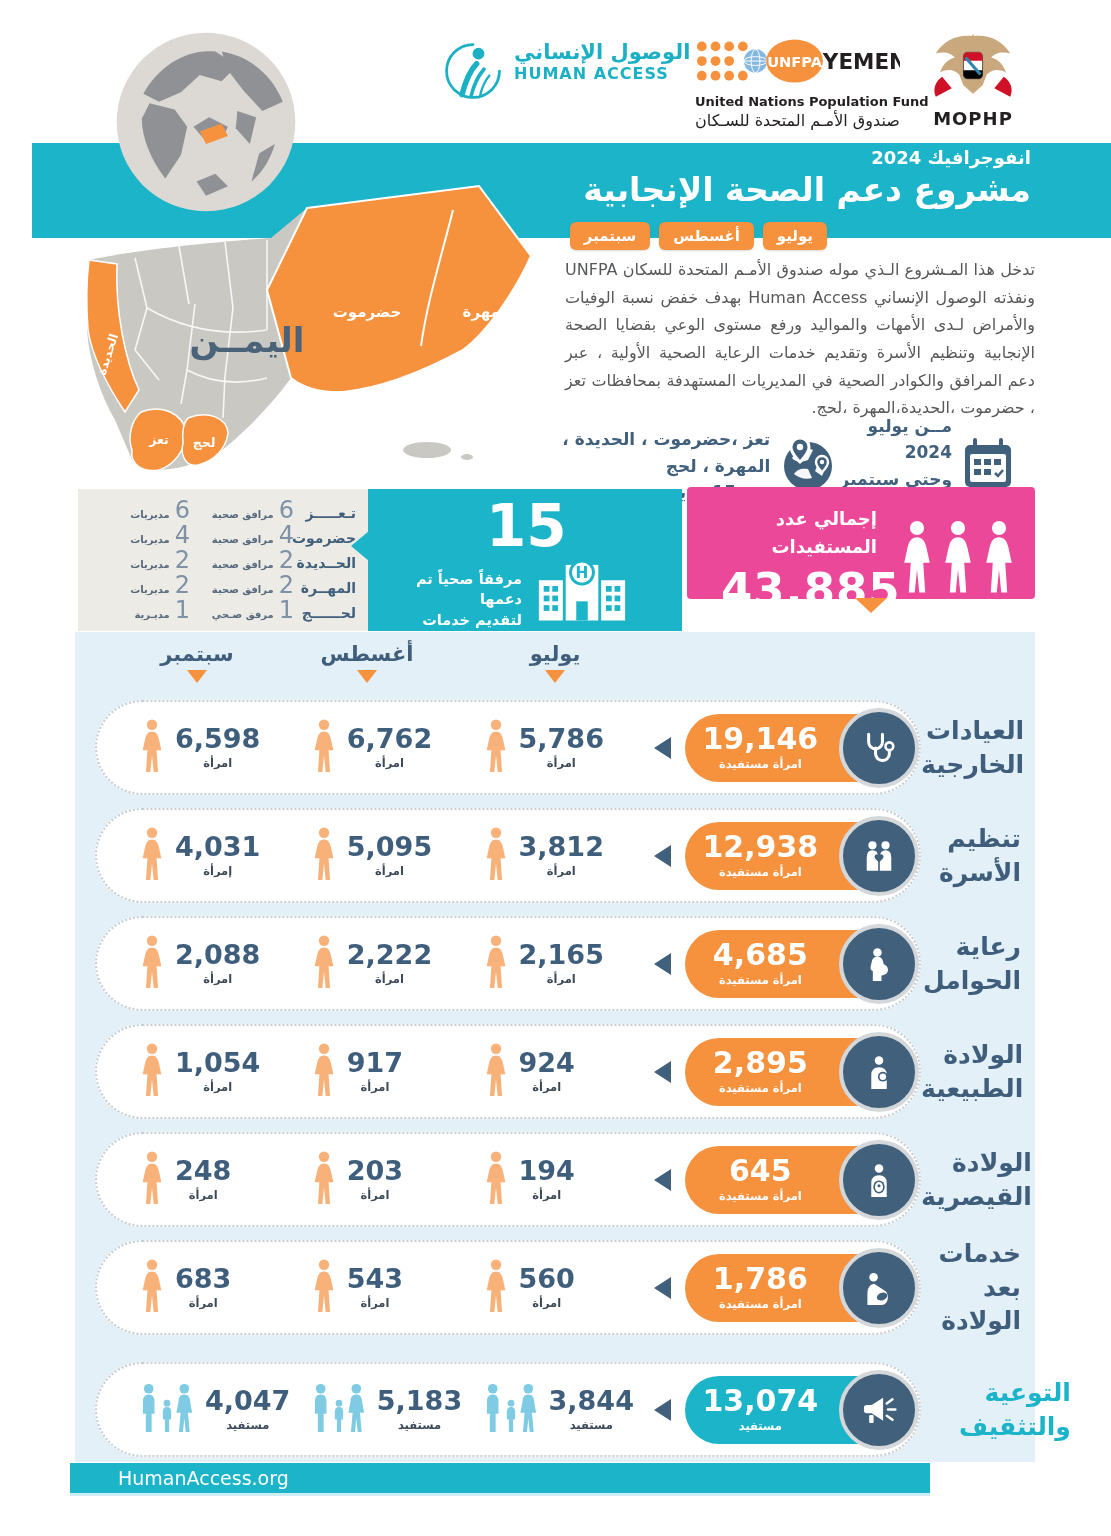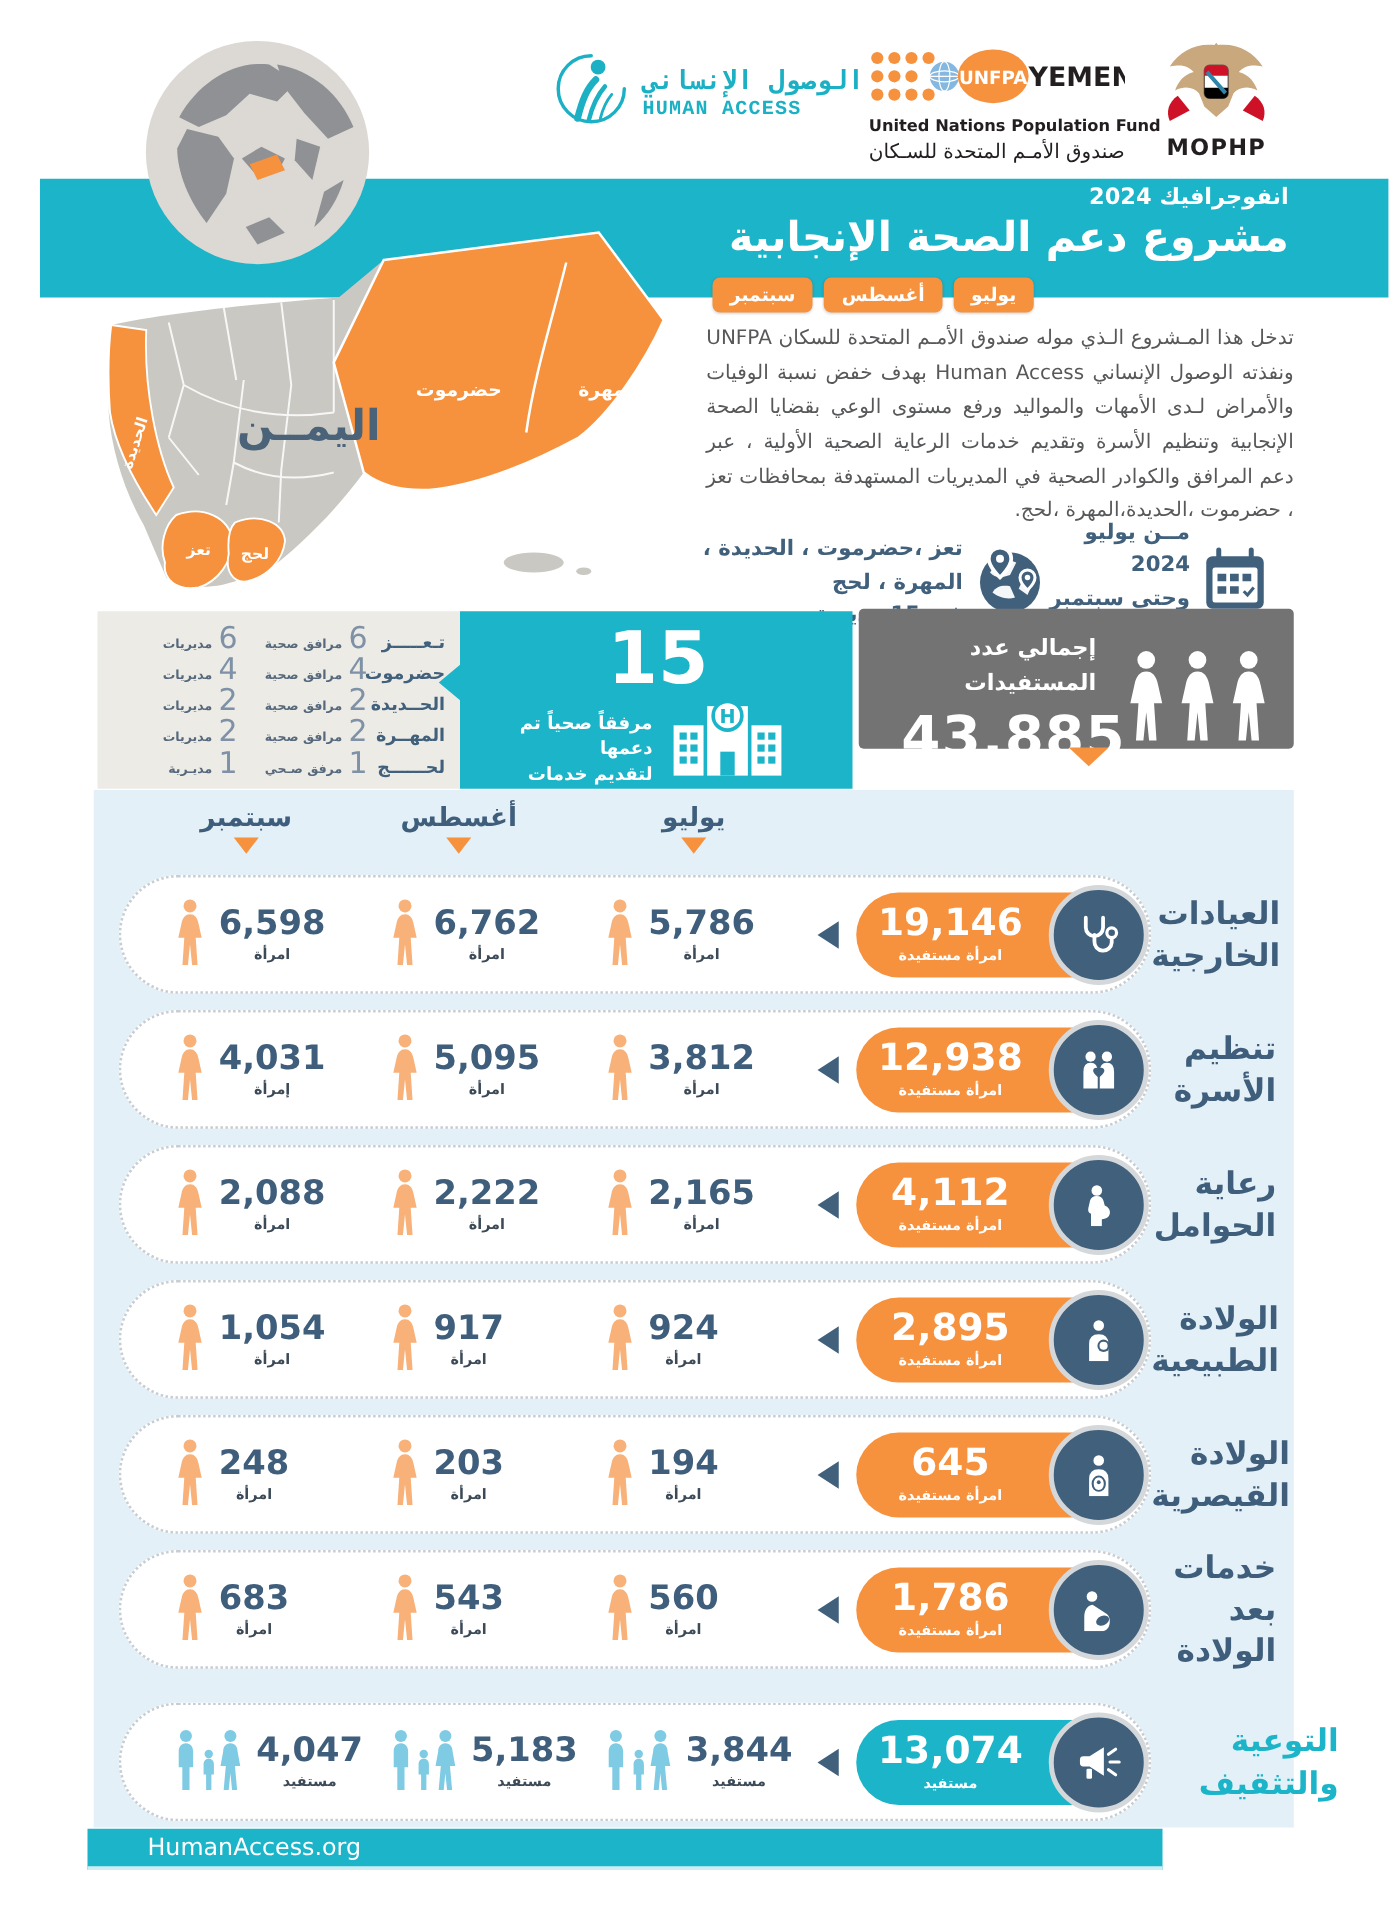--- a/index.html
+++ b/index.html
@@ -1,20 +1,20 @@
 <!DOCTYPE html>
 <html lang="ar"><head>
 <meta charset="utf-8">
 <style>
   html,body{margin:0;padding:0;background:#fff;}
   #page{position:relative;width:1111px;height:1536px;overflow:hidden;background:#ffffff;
         font-family:"DejaVu Sans",sans-serif;}
   
   #globe{position:absolute;left:112px;top:28px;z-index:5;}
-  #ha-logo{position:absolute;left:442px;top:40px;display:flex;align-items:center;gap:10px;font-family:Liberation Mono, monospace;}
+  #ha-logo{position:absolute;left:442px;top:40px;display:flex;gap:10px;}
   #ha-text{display:flex;flex-direction:column;align-items:flex-start;}
   .ha-ar{color:#1cb0c4;font-weight:bold;font-size:21px;direction:rtl;}
   .ha-en{color:#1cb0c4;font-weight:bold;font-size:16px;letter-spacing:1px;}
   #unfpa-logo{position:absolute;left:695px;top:38px;display:flex;flex-direction:column;gap:2px;}
   .unfpa-en{color:#231f20;font-size:13px;font-weight:bold;margin-top:4px;}
   .unfpa-ar{color:#231f20;font-size:16px;direction:rtl;text-align:left;}
   #mophp-logo{position:absolute;left:925px;top:32px;display:flex;flex-direction:column;align-items:center;}
   .mophp-txt{color:#231f20;font-weight:bold;font-size:18px;letter-spacing:1px;margin-top:4px;}
   
   #title-band{position:absolute;left:32px;top:143px;width:1079px;height:95px;background:#1cb4c8;z-index:1;}
@@ -43,21 +43,21 @@
   .fac-group.g2{width:92px;}
   .fac-num{color:#7e91a6;font-size:24px;font-weight:400;line-height:1;}
   .fac-unit{color:#55687c;font-size:10px;font-weight:bold;}
   #teal-box{position:absolute;left:368px;top:489px;width:314px;height:142px;background:#1cb4c8;}
   #teal-notch{position:absolute;left:-17px;top:42px;width:0;height:0;
               border-top:15px solid transparent;border-bottom:15px solid transparent;border-right:18px solid #1cb4c8;}
   #teal15{position:absolute;left:118px;top:8px;color:#fff;font-weight:bold;font-size:58px;line-height:1;}
   #teal-caption{position:absolute;left:8px;top:80px;width:146px;direction:rtl;text-align:right;
                 color:#fff;font-weight:bold;font-size:14.5px;line-height:1.4;}
   #hospital{position:absolute;left:168px;top:62px;}
-  #total-box{position:absolute;left:687px;top:487px;width:348px;height:112px;background:#737373;border-radius:4px;}
+  #total-box{position:absolute;left:687px;top:487px;width:348px;height:112px;background:#ec4899;border-radius:4px;}
   #total-title{position:absolute;left:30px;top:18px;width:160px;direction:rtl;text-align:right;
                color:#fff;font-weight:bold;font-size:18px;line-height:1.55;}
   #total-value{position:absolute;left:34px;top:76px;color:#fff;font-weight:bold;font-size:45px;letter-spacing:1px;}
   #women-trio{position:absolute;left:213px;top:22px;display:flex;gap:7px;}
   #orange-notch{position:absolute;left:168px;bottom:-14px;width:0;height:0;
                 border-left:16px solid transparent;border-right:16px solid transparent;border-top:15px solid #f6913e;}
   
   #panel{position:absolute;left:75px;top:632px;width:960px;height:830px;background:#e3f0f7;}
   .col-head{position:absolute;top:10px;width:130px;display:flex;flex-direction:column;align-items:center;gap:4px;}
   .col-head .lbl{color:#3f5e7c;font-weight:bold;font-size:21px;direction:rtl;}
@@ -516,21 +516,21 @@
                   <path d="M12 12c-3.6 0-5.6 2.6-6.6 7.2L3 30h4.6L6.2 51h4.2L12 35l1.6 16h4.2L16.4 30H21l-2.4-10.8C17.6 14.6 15.6 12 12 12z"></path>
                 </svg></span>
               <span class="nb">
                 <span class="num">2,165</span>
                 <span class="unit">امرأة</span>
               </span>
             </div>
             <div class="arrow-left"></div>
             <div class="pill orange">
               <div class="pill-txt">
-                <div class="pill-num">4,112</div>
+                <div class="pill-num">4,685</div>
                 <div class="pill-unit">امرأة مستفيدة</div>
               </div>
               <div class="pill-circle">
                 <svg viewBox="0 0 44 44" width="34" height="34" fill="#fff">
                   <circle cx="20" cy="7" r="5.5"></circle>
                   <path d="M14 44V31c-2.4-.6-3.4-2.6-2.8-5.6l1.8-8c.8-3 3.2-4.8 6.8-4.8 4 0 6.2 1.8 7 4.8l1.4 5c3.8 1.6 5.4 4.2 5.4 7.2 0 4.2-3.2 7-8.4 7.2V44z"></path>
                 </svg>
               </div>
             </div>
           </div>

